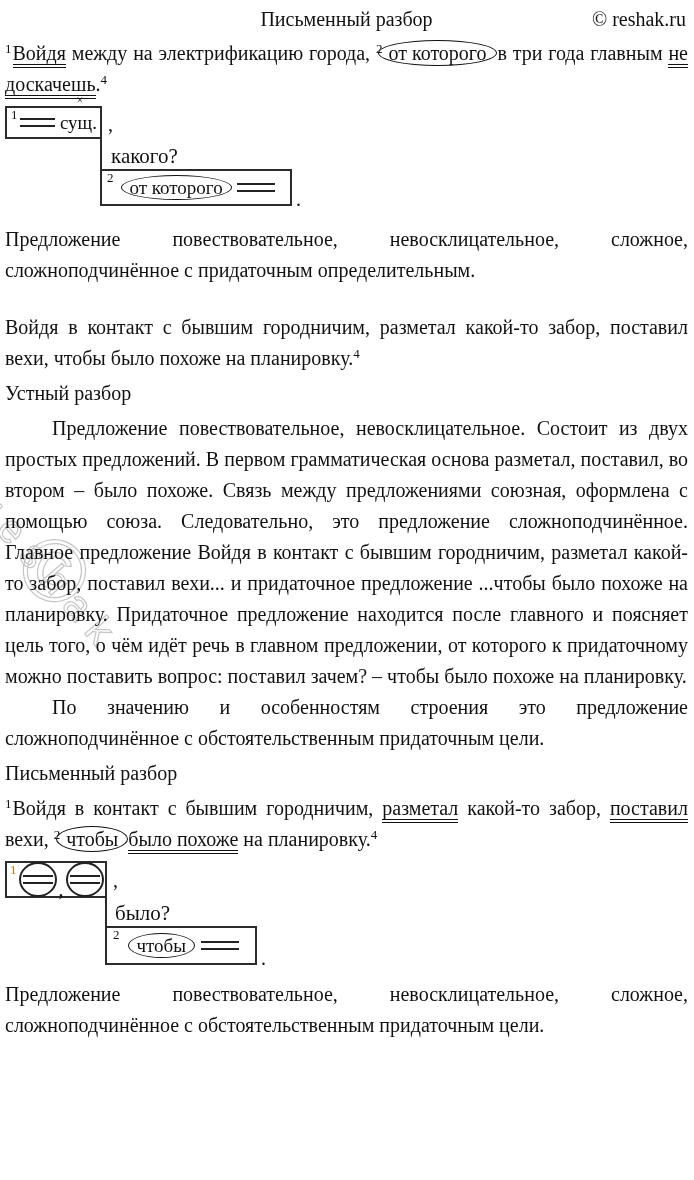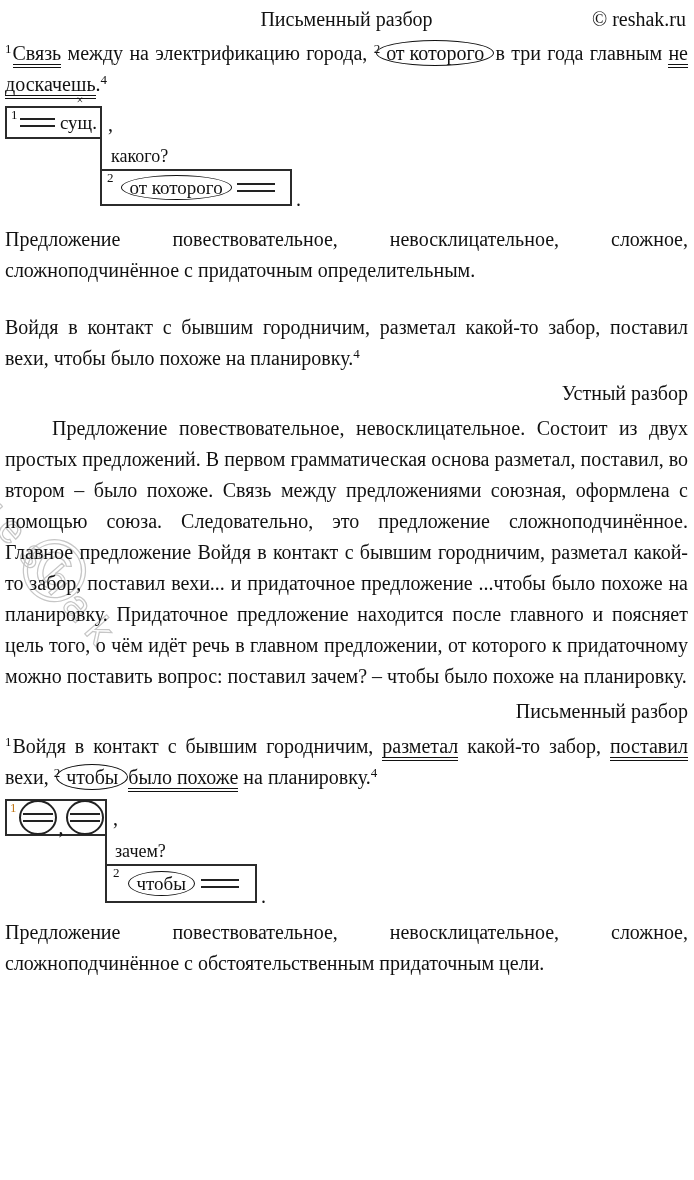--- a/index.html
+++ b/index.html
@@ -6,41 +6,41 @@
   body{
     width:694px;height:1180px;box-sizing:border-box;
     padding:4px 6px 0 5px;position:relative;overflow:hidden;
     font-family:"Liberation Serif","DejaVu Serif",serif;
     font-size:20px;line-height:31px;color:#111;
   }
   .content{position:relative;z-index:1;}
   
   .hdr{position:relative;text-align:center;margin-bottom:3px;}
   .hdr .copyright{position:absolute;right:2px;top:0;margin-left:44px;}
-  .heading{text-align:right;margin:4px 0 4px 0;}
+  .heading{text-align:left;margin:4px 0 4px 0;}
   p{margin:0;text-align:justify;}
   .indent{text-indent:47px;}
   .gap-top{margin-top:26px;}
   .mb{margin-bottom:4px;}
   
   .seg.sup{font-size:13px;position:relative;top:-7px;line-height:0;margin-right:1px;}
   .seg.dunder{border-bottom:4px double #111;}
   .seg.oval{display:inline-block;border:1.6px solid #111;border-radius:50%;
             padding:0 9px;margin:0 -5px;line-height:24px;}
   .seg.ital{}
   
   .diagram{position:relative;height:110px;margin:6px 0 8px 0;}
   .dbox{position:absolute;border:2px solid #2b2b2b;display:flex;align-items:center;box-sizing:border-box;}
   .dnum{font-size:13px;align-self:flex-start;line-height:14px;margin:0 2px 0 1px;}
   .dline{display:inline-block;width:38px;height:5px;border-top:2px solid #222;border-bottom:2px solid #222;box-sizing:content-box;}
   .dcircle{display:inline-flex;align-items:center;justify-content:center;width:34px;height:31px;
            border:2px solid #222;border-radius:50%;flex:none;}
   .dcircle .dline{width:30px;}
   .vline{position:absolute;width:2px;background:#2b2b2b;}
-  .dq{position:absolute;font-size:18px;line-height:18px;}
+  .dq{position:absolute;font-size:21px;line-height:18px;}
   .dpunct{position:absolute;font-size:20px;}
   .dlabel{position:relative;font-size:19px;margin-left:5px;}
   .xmark{position:absolute;top:-12px;left:45%;font-size:12px;line-height:10px;}
   .dovalword{font-size:19px;display:inline-block;border:1.6px solid #111;border-radius:50%;
              padding:0 8px;line-height:23px;}
   .d1-box1{left:0;top:0;width:97px;height:33px;padding:0 3px;}
   .d1-comma{left:103px;top:3px;}
   .d1-vline{left:95px;top:33px;height:33px;}
   .d1-q{left:106px;top:41px;}
   .d1-box2{left:95px;top:63px;width:192px;height:37px;padding:0 4px;gap:5px;}
@@ -65,21 +65,21 @@
 <div class="wm wm-text">reshak</div>
 <div class="wm wm-sym">©</div>
 
 <div class="content">
 
   <div class="hdr">
     <span>Письменный разбор</span>
     <span class="copyright">© reshak.ru</span>
   </div>
 
-  <p><span class="seg sup">1</span><span class="seg dunder">Связь</span><span class="seg"> между на электрификацию города, </span><span class="seg sup">2</span><span class="seg oval">от которого</span><span class="seg"> в три года главным </span><span class="seg dunder">не доскачешь</span><span class="seg">.</span><span class="seg sup">4</span></p>
+  <p><span class="seg sup">1</span><span class="seg dunder">Войдя</span><span class="seg"> между на электрификацию города, </span><span class="seg sup">2</span><span class="seg oval">от которого</span><span class="seg"> в три года главным </span><span class="seg dunder">не доскачешь</span><span class="seg">.</span><span class="seg sup">4</span></p>
 
   <div class="diagram">
     <div class="dbox d1-box1">
       <span class="dnum">1</span>
       <span class="dline"></span>
       <span class="dlabel">
         <span class="xmark">×</span><span>сущ.</span>
       </span>
     </div>
     <span class="dpunct d1-comma">,</span>
@@ -93,39 +93,40 @@
     <span class="dpunct d1-period">.</span>
   </div>
 
   <p class="mb">Предложение повествовательное, невосклицательное, сложное, сложноподчинённое с придаточным определительным.</p>
 
   <p class="gap-top"><span class="seg">Войдя в контакт с бывшим городничим, разметал какой-то забор, поставил вехи, чтобы было похоже на планировку.</span><span class="seg sup">4</span></p>
 
   <div class="heading">Устный разбор</div>
 
   <p class="indent"><span class="seg">Предложение повествовательное, невосклицательное. Состоит из двух простых предложений. В первом грамматическая основа </span><span class="seg ital">разметал, поставил</span><span class="seg">, во втором – </span><span class="seg ital">было похоже</span><span class="seg">. Связь между предложениями союзная, оформлена с помощью союза. Следовательно, это предложение сложноподчинённое. Главное предложение </span><span class="seg ital">Войдя в контакт с бывшим городничим, разметал какой-то забор, поставил вехи...</span><span class="seg"> и придаточное предложение </span><span class="seg ital">...чтобы было похоже на планировку</span><span class="seg">. Придаточное предложение находится после главного и поясняет цель того, о чём идёт речь в главном предложении, от которого к придаточному можно поставить вопрос: </span><span class="seg ital">поставил</span><span class="seg"> зачем? – </span><span class="seg ital">чтобы было похоже на планировку</span><span class="seg">.</span></p>
+  <p class="indent">По значению и особенностям строения это предложение сложноподчинённое с обстоятельственным придаточным цели.</p>
 
   <div class="heading">Письменный разбор</div>
 
   <p><span class="seg sup">1</span><span class="seg">Войдя в контакт с бывшим городничим, </span><span class="seg dunder">разметал</span><span class="seg"> какой-то забор, </span><span class="seg dunder">поставил</span><span class="seg"> вехи, </span><span class="seg sup">2</span><span class="seg oval">чтобы</span><span class="seg"> </span><span class="seg dunder">было похоже</span><span class="seg"> на планировку.</span><span class="seg sup">4</span></p>
 
   <div class="diagram">
     <div class="dbox d2-box1">
       <span class="dnum" style="color: rgb(192, 120, 24);">1</span>
       <span class="dcircle">
           <span class="dline"></span>
         </span>
       <span class="d2-comma-in">,</span>
       <span class="dcircle">
           <span class="dline"></span>
         </span>
     </div>
     <span class="dpunct d2-comma">,</span>
     <div class="vline d2-vline"></div>
-    <div class="dq d2-q">зачем?</div>
+    <div class="dq d2-q">было?</div>
     <div class="dbox d2-box2">
       <span class="dnum">2</span>
       <span class="dovalword">чтобы</span>
       <span class="dline"></span>
     </div>
     <span class="dpunct d2-period">.</span>
   </div>
 
   <p>Предложение повествовательное, невосклицательное, сложное, сложноподчинённое с обстоятельственным придаточным цели.</p>
 

